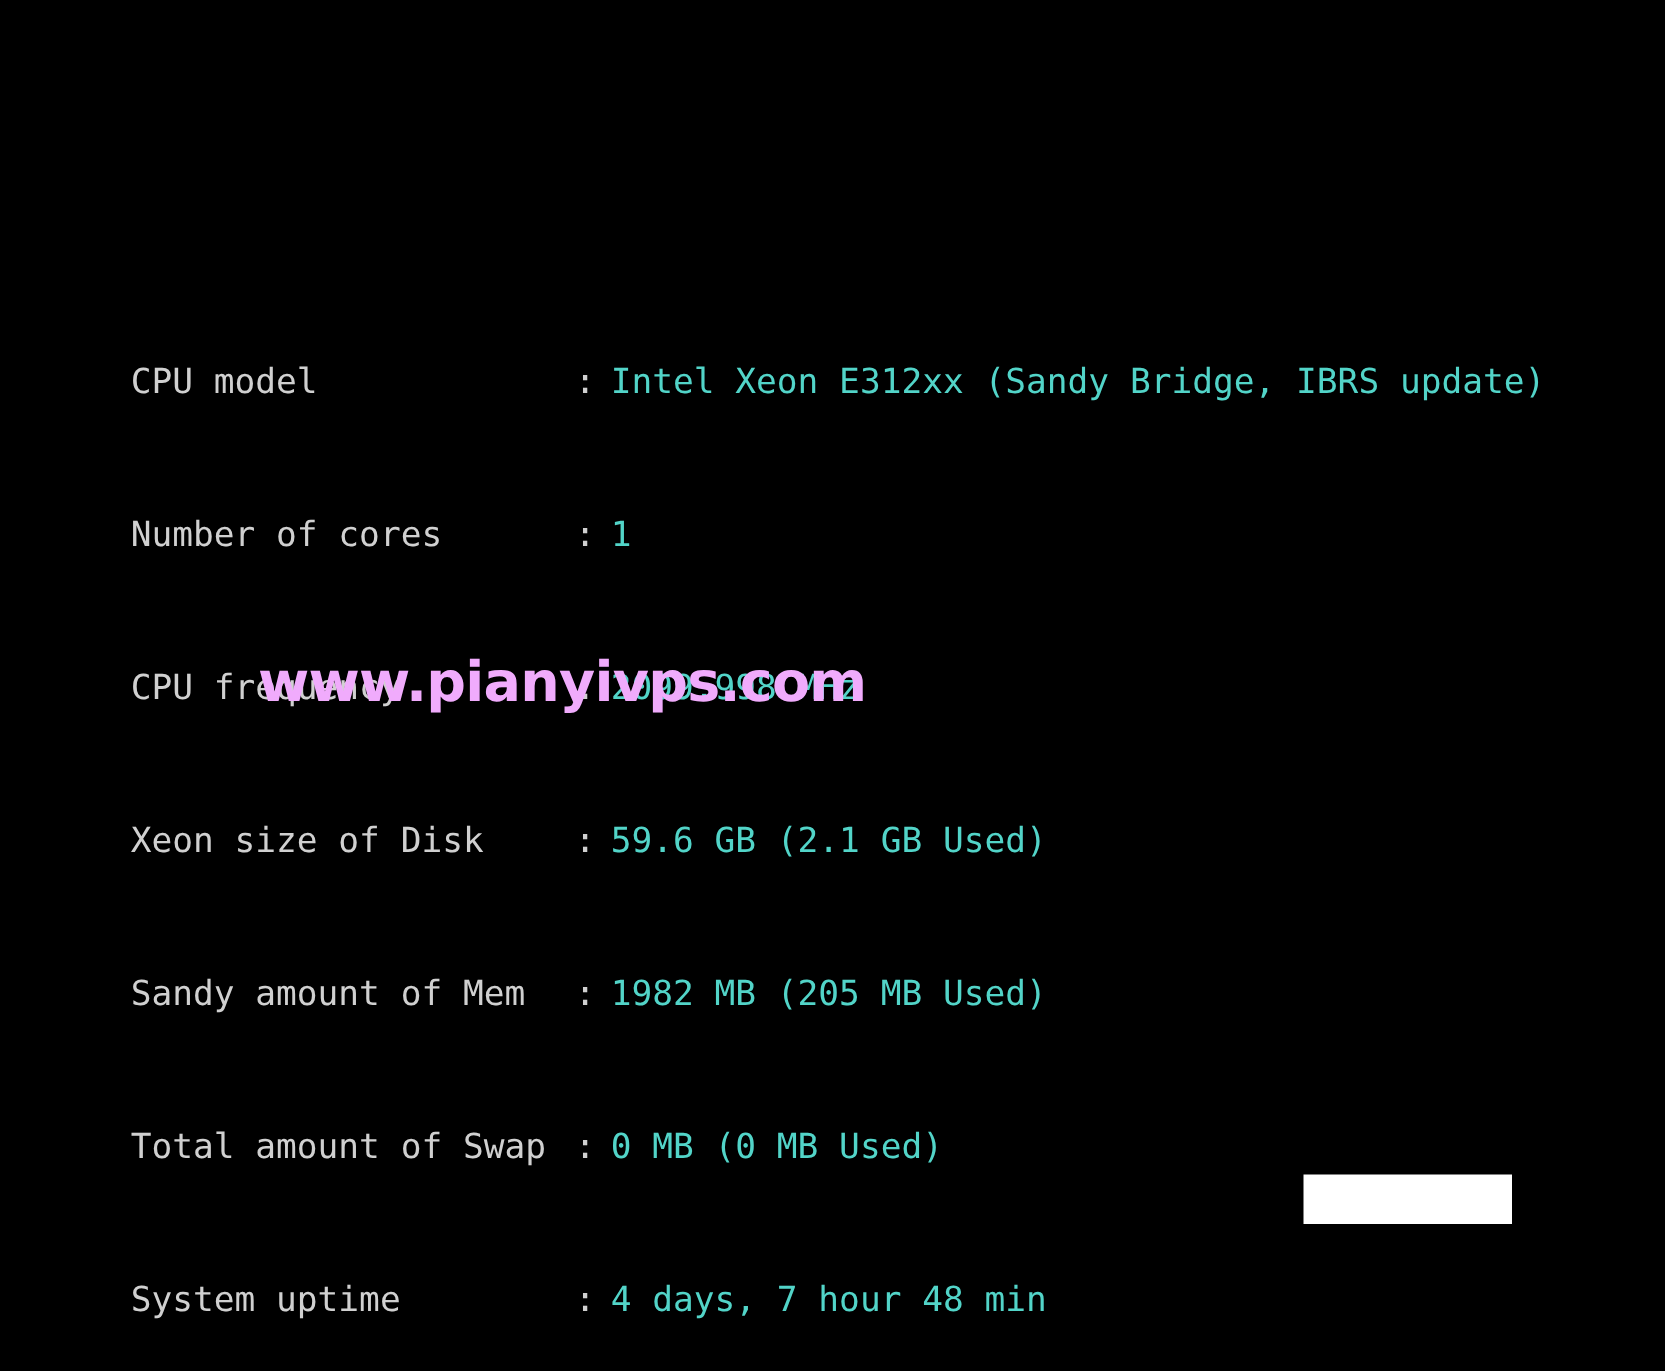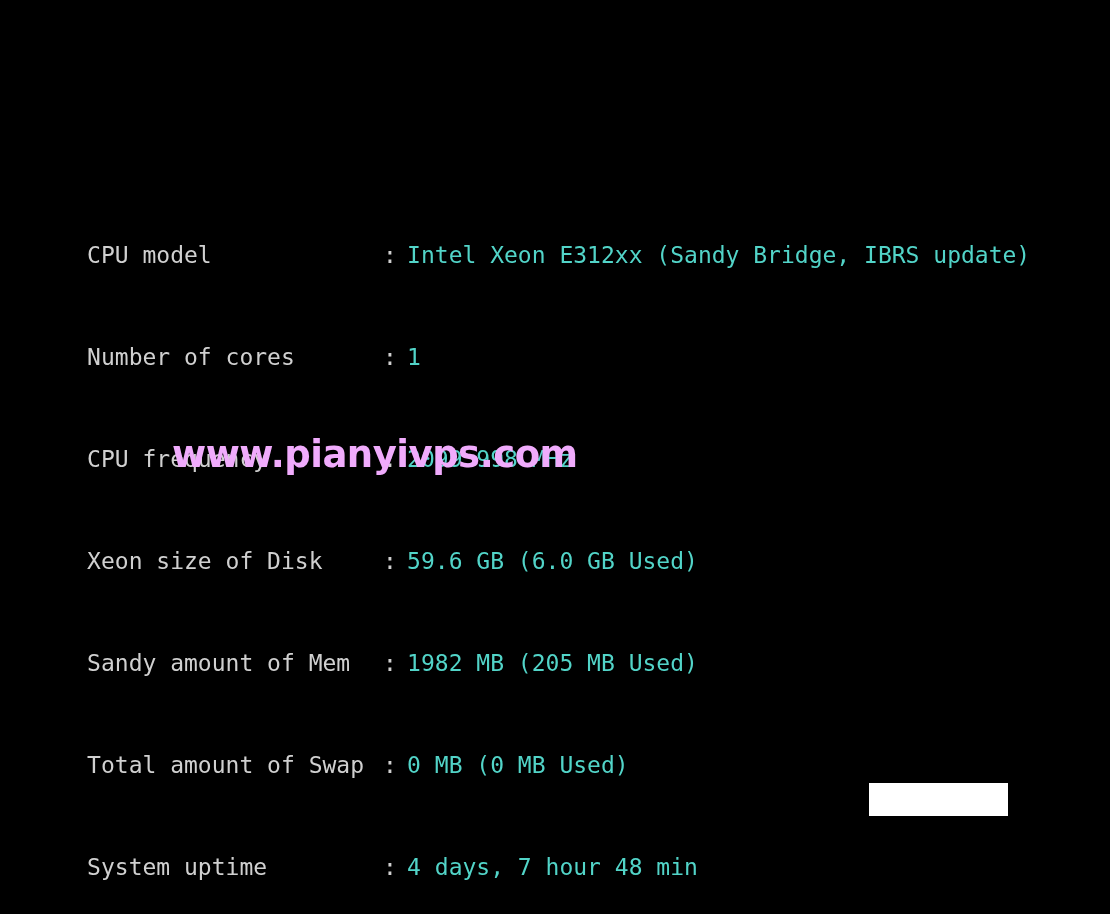--- a/index.html
+++ b/index.html
@@ -79,21 +79,21 @@
     <div class="line">
       <span class="lbl">CPU model</span><span class="colon">:</span><span class="val-cyan">Intel Xeon E312xx (Sandy Bridge, IBRS update)</span>
     </div>
     <div class="line">
       <span class="lbl">Number of cores</span><span class="colon">:</span><span class="val-cyan">1</span>
     </div>
     <div class="line">
       <span class="lbl">CPU frequency</span><span class="colon">:</span><span class="val-cyan">2099.998 MHz</span>
     </div>
     <div class="line">
-      <span class="lbl">Xeon size of Disk</span><span class="colon">:</span><span class="val-cyan">59.6 GB (6.0 GB Used)</span>
+      <span class="lbl">Xeon size of Disk</span><span class="colon">:</span><span class="val-cyan">59.6 GB (2.1 GB Used)</span>
     </div>
     <div class="line">
       <span class="lbl">Sandy amount of Mem</span><span class="colon">:</span><span class="val-cyan">1982 MB (205 MB Used)</span>
     </div>
     <div class="line">
       <span class="lbl">Total amount of Swap</span><span class="colon">:</span><span class="val-cyan">0 MB (0 MB Used)</span>
     </div>
     <div class="line">
       <span class="lbl">System uptime</span><span class="colon">:</span><span class="val-cyan">4 days, 7 hour 48 min</span>
     </div>

